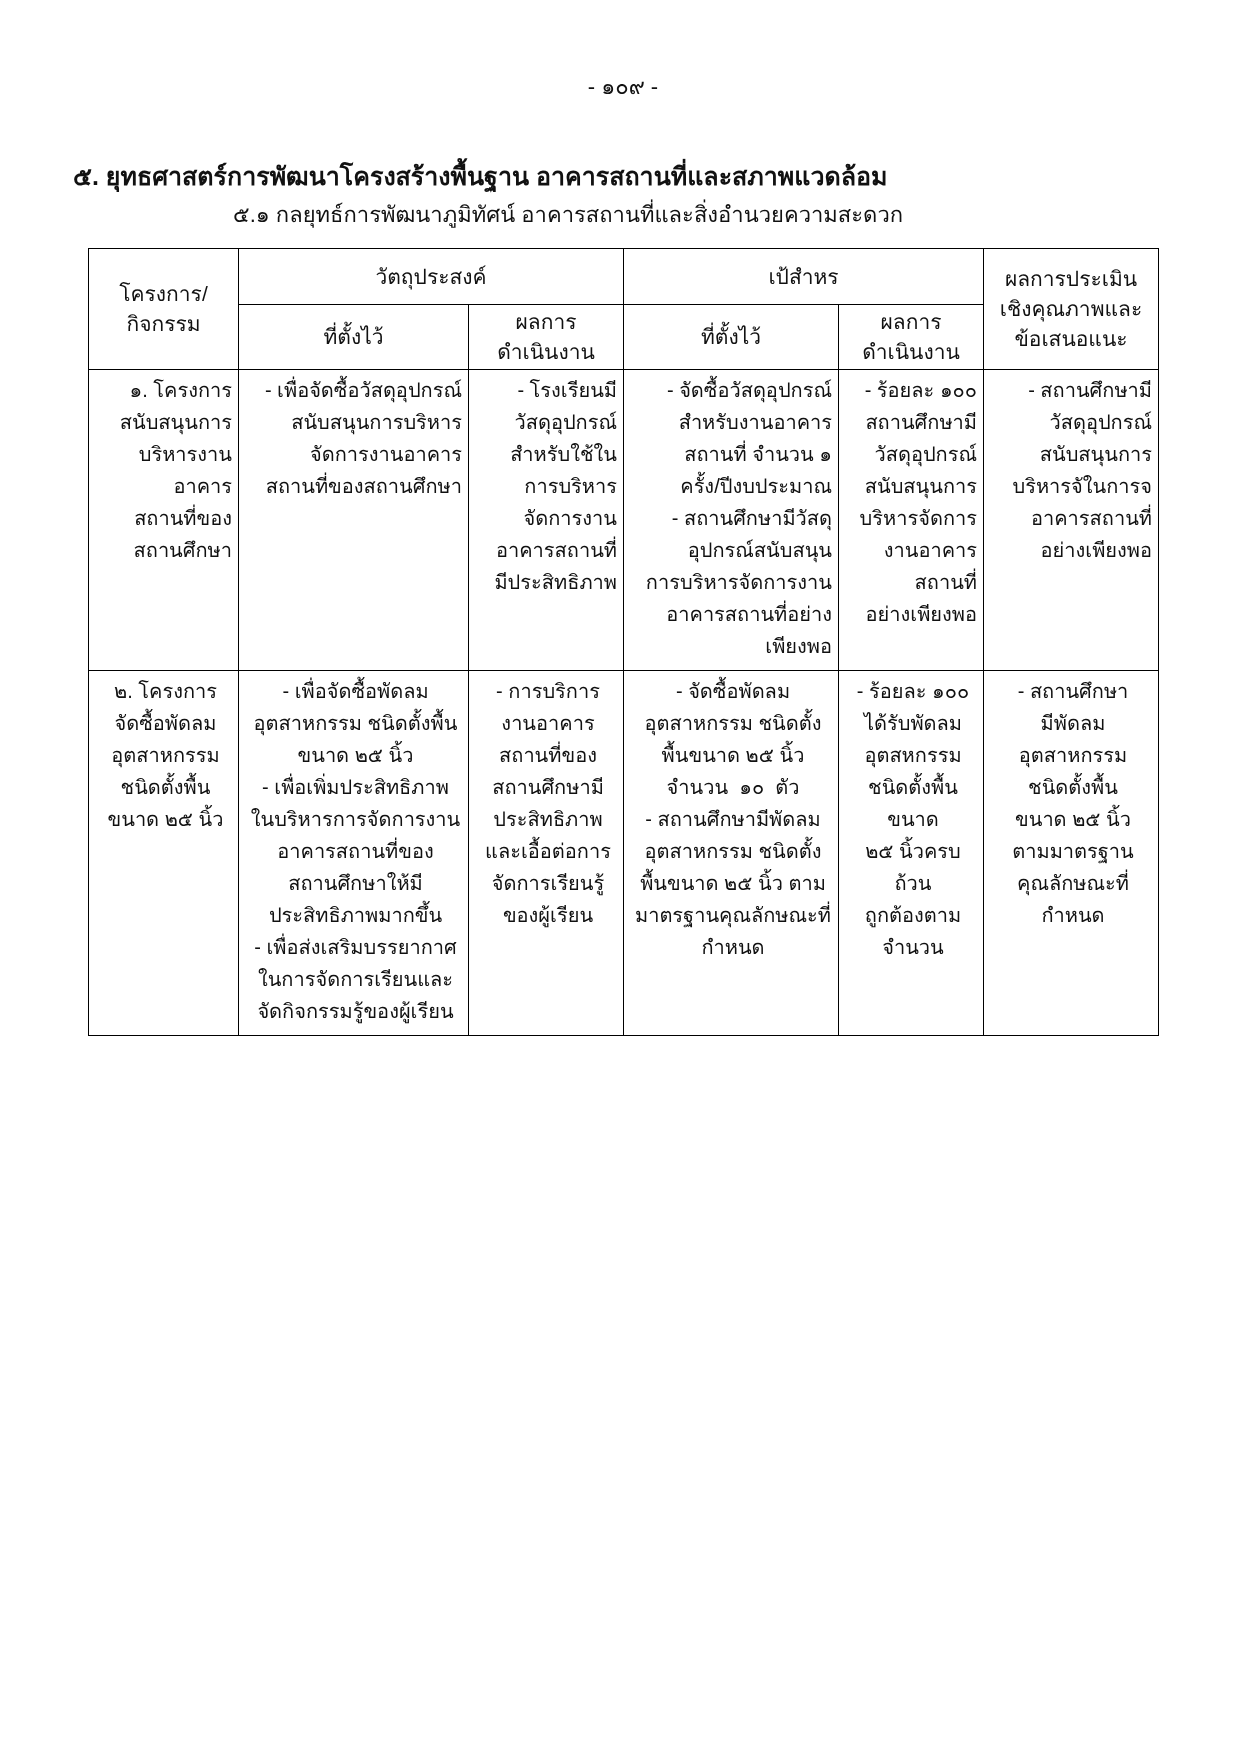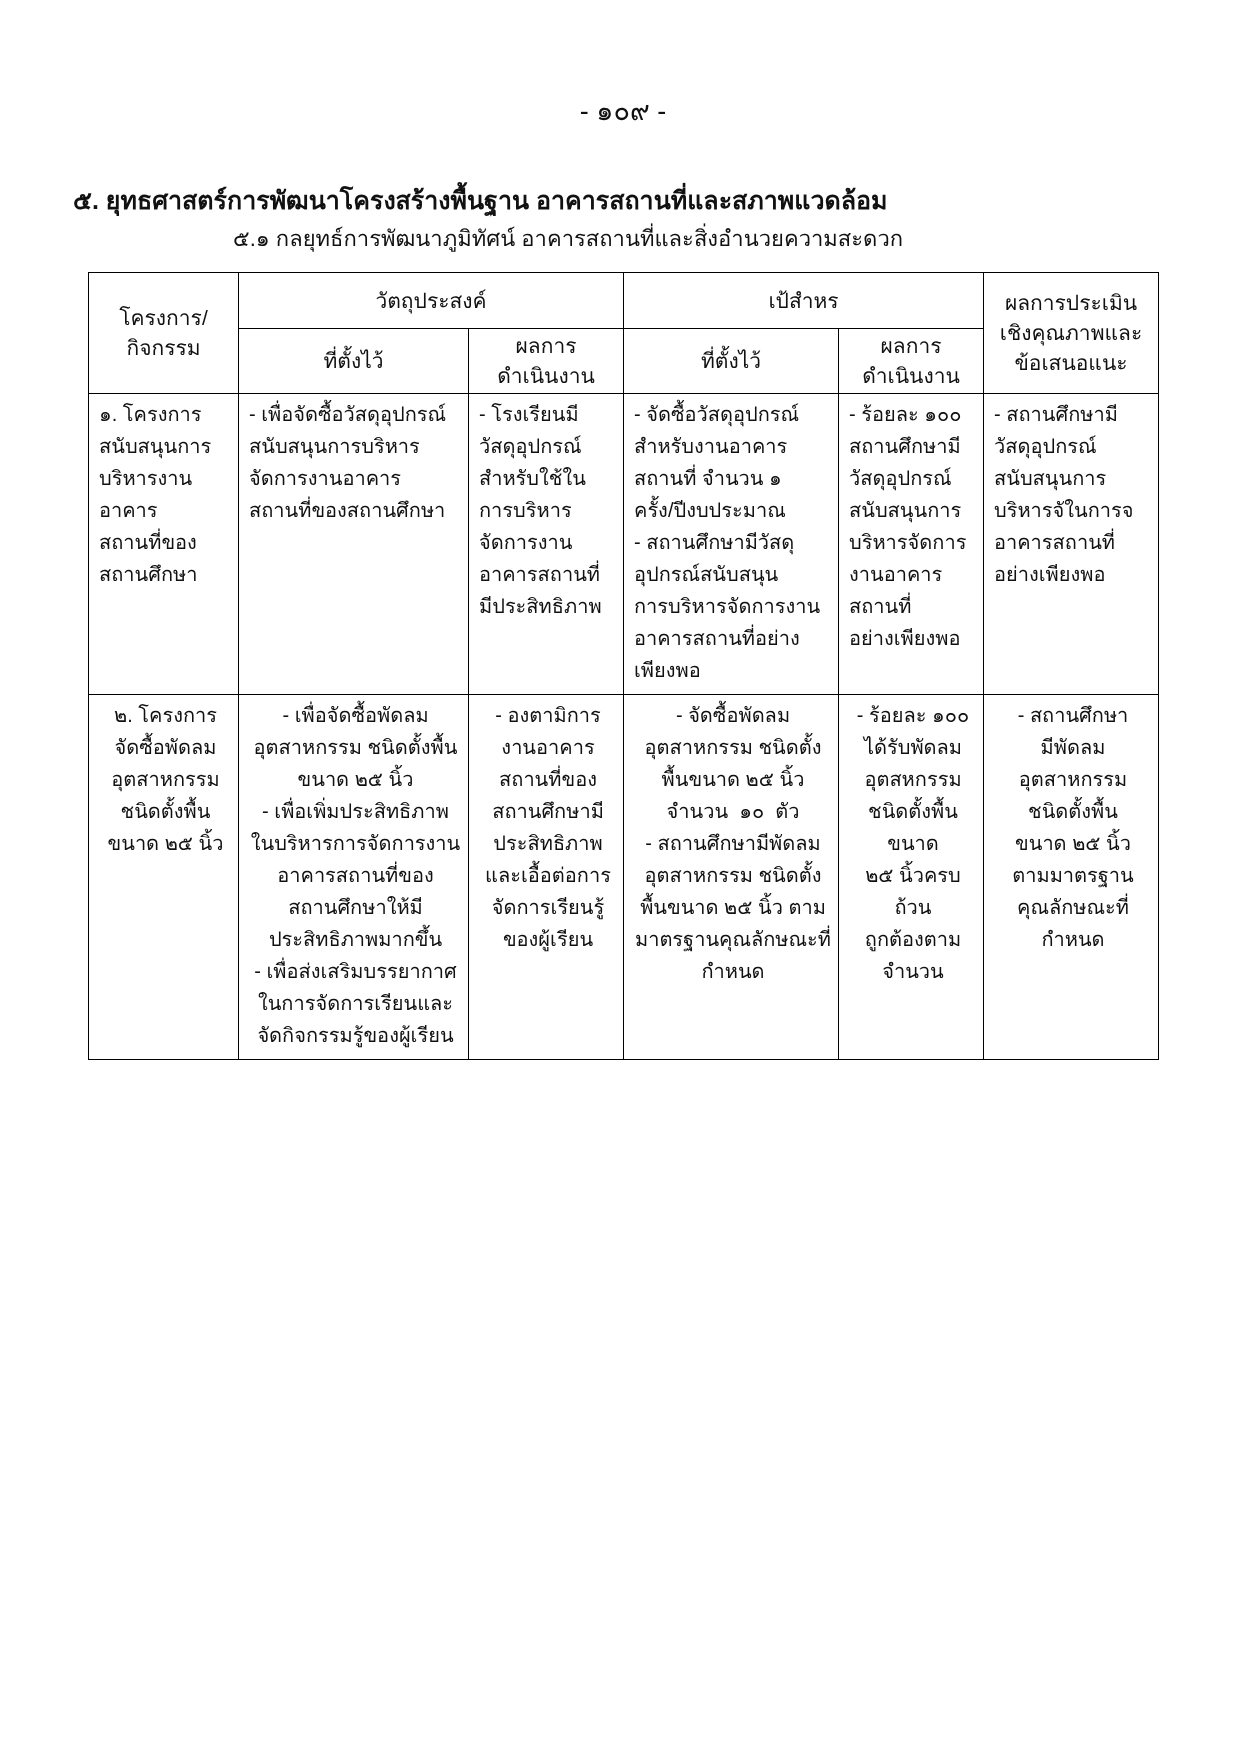--- a/index.html
+++ b/index.html
@@ -8,25 +8,25 @@
     background: #ffffff;
   }
   body {
     width: 1241px;
     height: 1754px;
     font-family: "Liberation Sans", sans-serif;
     color: #111111;
     position: relative;
   }
   .page-number {
-    padding-top: 96px;
+    padding-top: 72px;
     width: 1070px;
     margin-left: 88px;
     text-align: center;
-    font-size: 27px;
+    font-size: 22px;
     line-height: 30px;
   }
   .heading {
     margin: 58px 0 0 73px;
     font-size: 25px;
     font-weight: bold;
     line-height: 32px;
   }
   .subheading {
     margin: 8px 0 0 233px;
@@ -55,21 +55,21 @@
     line-height: 30px;
     padding: 2px 4px;
   }
   .plan-table thead tr.group-row { height: 56px; margin-top: 8px; }
   .plan-table thead tr.sub-row   { height: 58px; }
   .plan-table td {
     text-align: left;
     line-height: 32px;
     padding: 4px 6px 8px 10px;
   }
-  .plan-table tr.body-row-1 td { height: 288px; }
+  .plan-table tr.body-row-1 td { height: 288px; text-align: right; }
   .plan-table tr.body-row-2 td { height: 352px; text-align: center; }
 </style>
 </head>
 <body>
 
 <div class="page-number">- ๑๐๙ -</div>
 
 <div class="heading">๕. ยุทธศาสตร์การพัฒนาโครงสร้างพื้นฐาน อาคารสถานที่และสภาพแวดล้อม</div>
 
 <div class="subheading">๕.๑ กลยุทธ์การพัฒนาภูมิทัศน์ อาคารสถานที่และสิ่งอำนวยความสะดวก</div>
@@ -155,21 +155,21 @@
 อุตสาหกรรม ชนิดตั้งพื้น
 ขนาด ๒๕ นิ้ว
 - เพื่อเพิ่มประสิทธิภาพ
 ในบริหารการจัดการงาน
 อาคารสถานที่ของ
 สถานศึกษาให้มี
 ประสิทธิภาพมากขึ้น
 - เพื่อส่งเสริมบรรยากาศ
 ในการจัดการเรียนและ
 จัดกิจกรรมรู้ของผู้เรียน</td>
-      <td>- องตามิการ
+      <td>- การบริการ
 งานอาคาร
 สถานที่ของ
 สถานศึกษามี
 ประสิทธิภาพ
 และเอื้อต่อการ
 จัดการเรียนรู้
 ของผู้เรียน</td>
       <td>- จัดซื้อพัดลม
 อุตสาหกรรม ชนิดตั้ง
 พื้นขนาด ๒๕ นิ้ว

